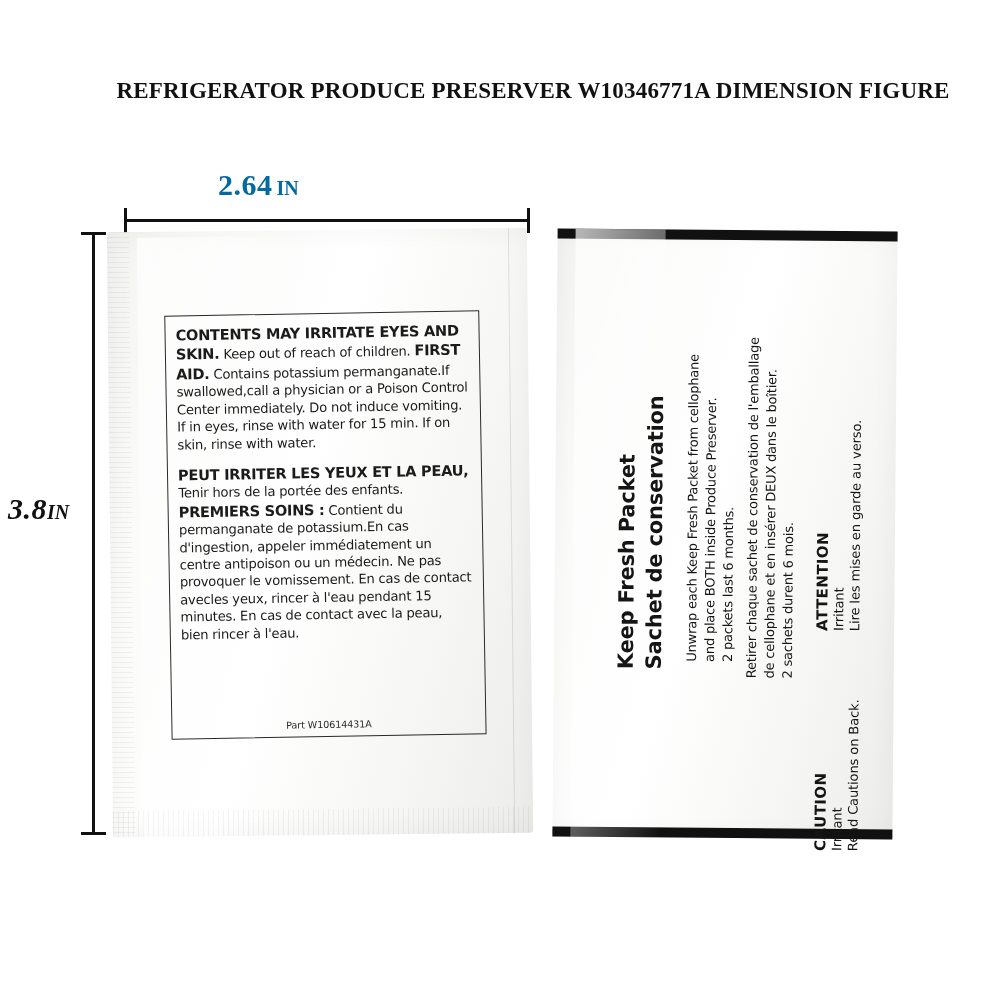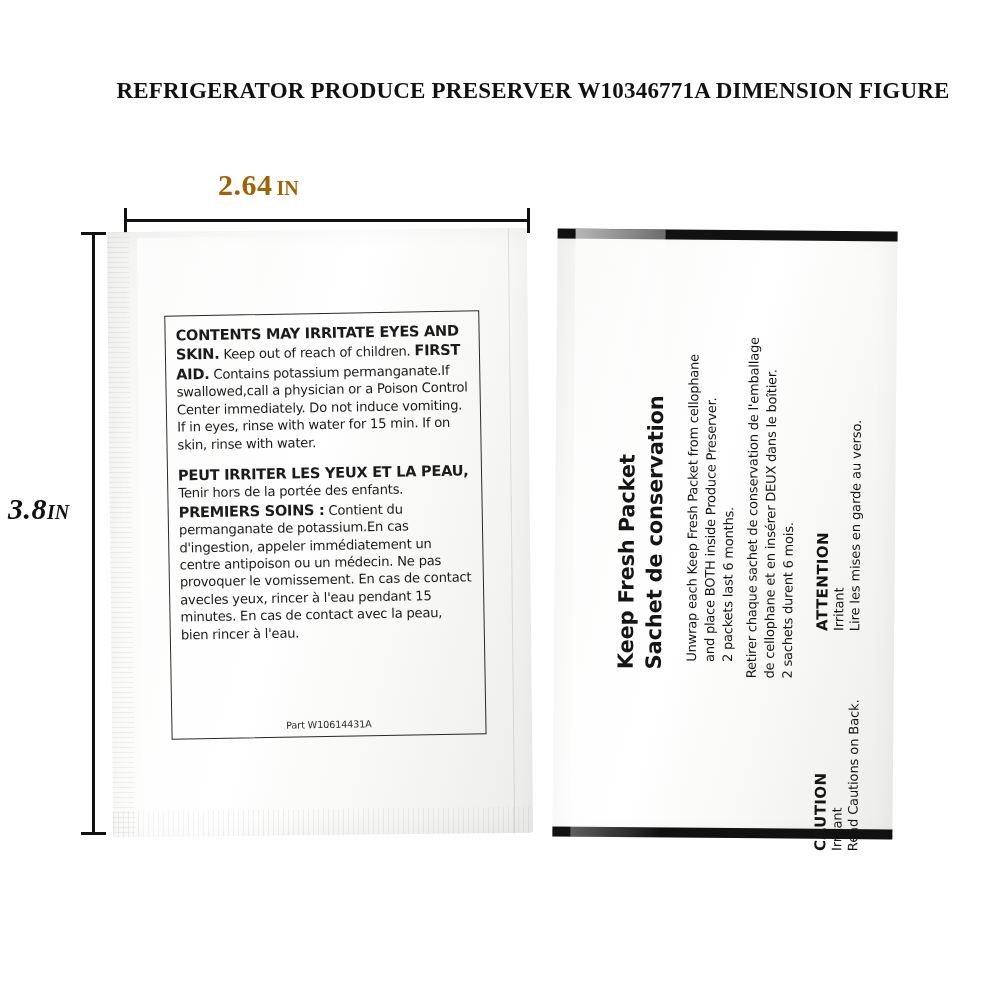--- a/index.html
+++ b/index.html
@@ -36,21 +36,21 @@
     white-space: nowrap;
     padding-left: 33px;
   }
 
   
   .dim-width-label {
     position: absolute;
     left: 218px;
     top: 168px;
     font-family: "Liberation Serif", serif;
-    color: #a16207;
+    color: #0369a1;
     white-space: nowrap;
   }
   .dim-width-label .num {
     font-size: 30px;
     font-weight: bold;
     letter-spacing: 0.5px;
   }
   .dim-width-label .unit {
     font-size: 20px;
     font-weight: bold;

